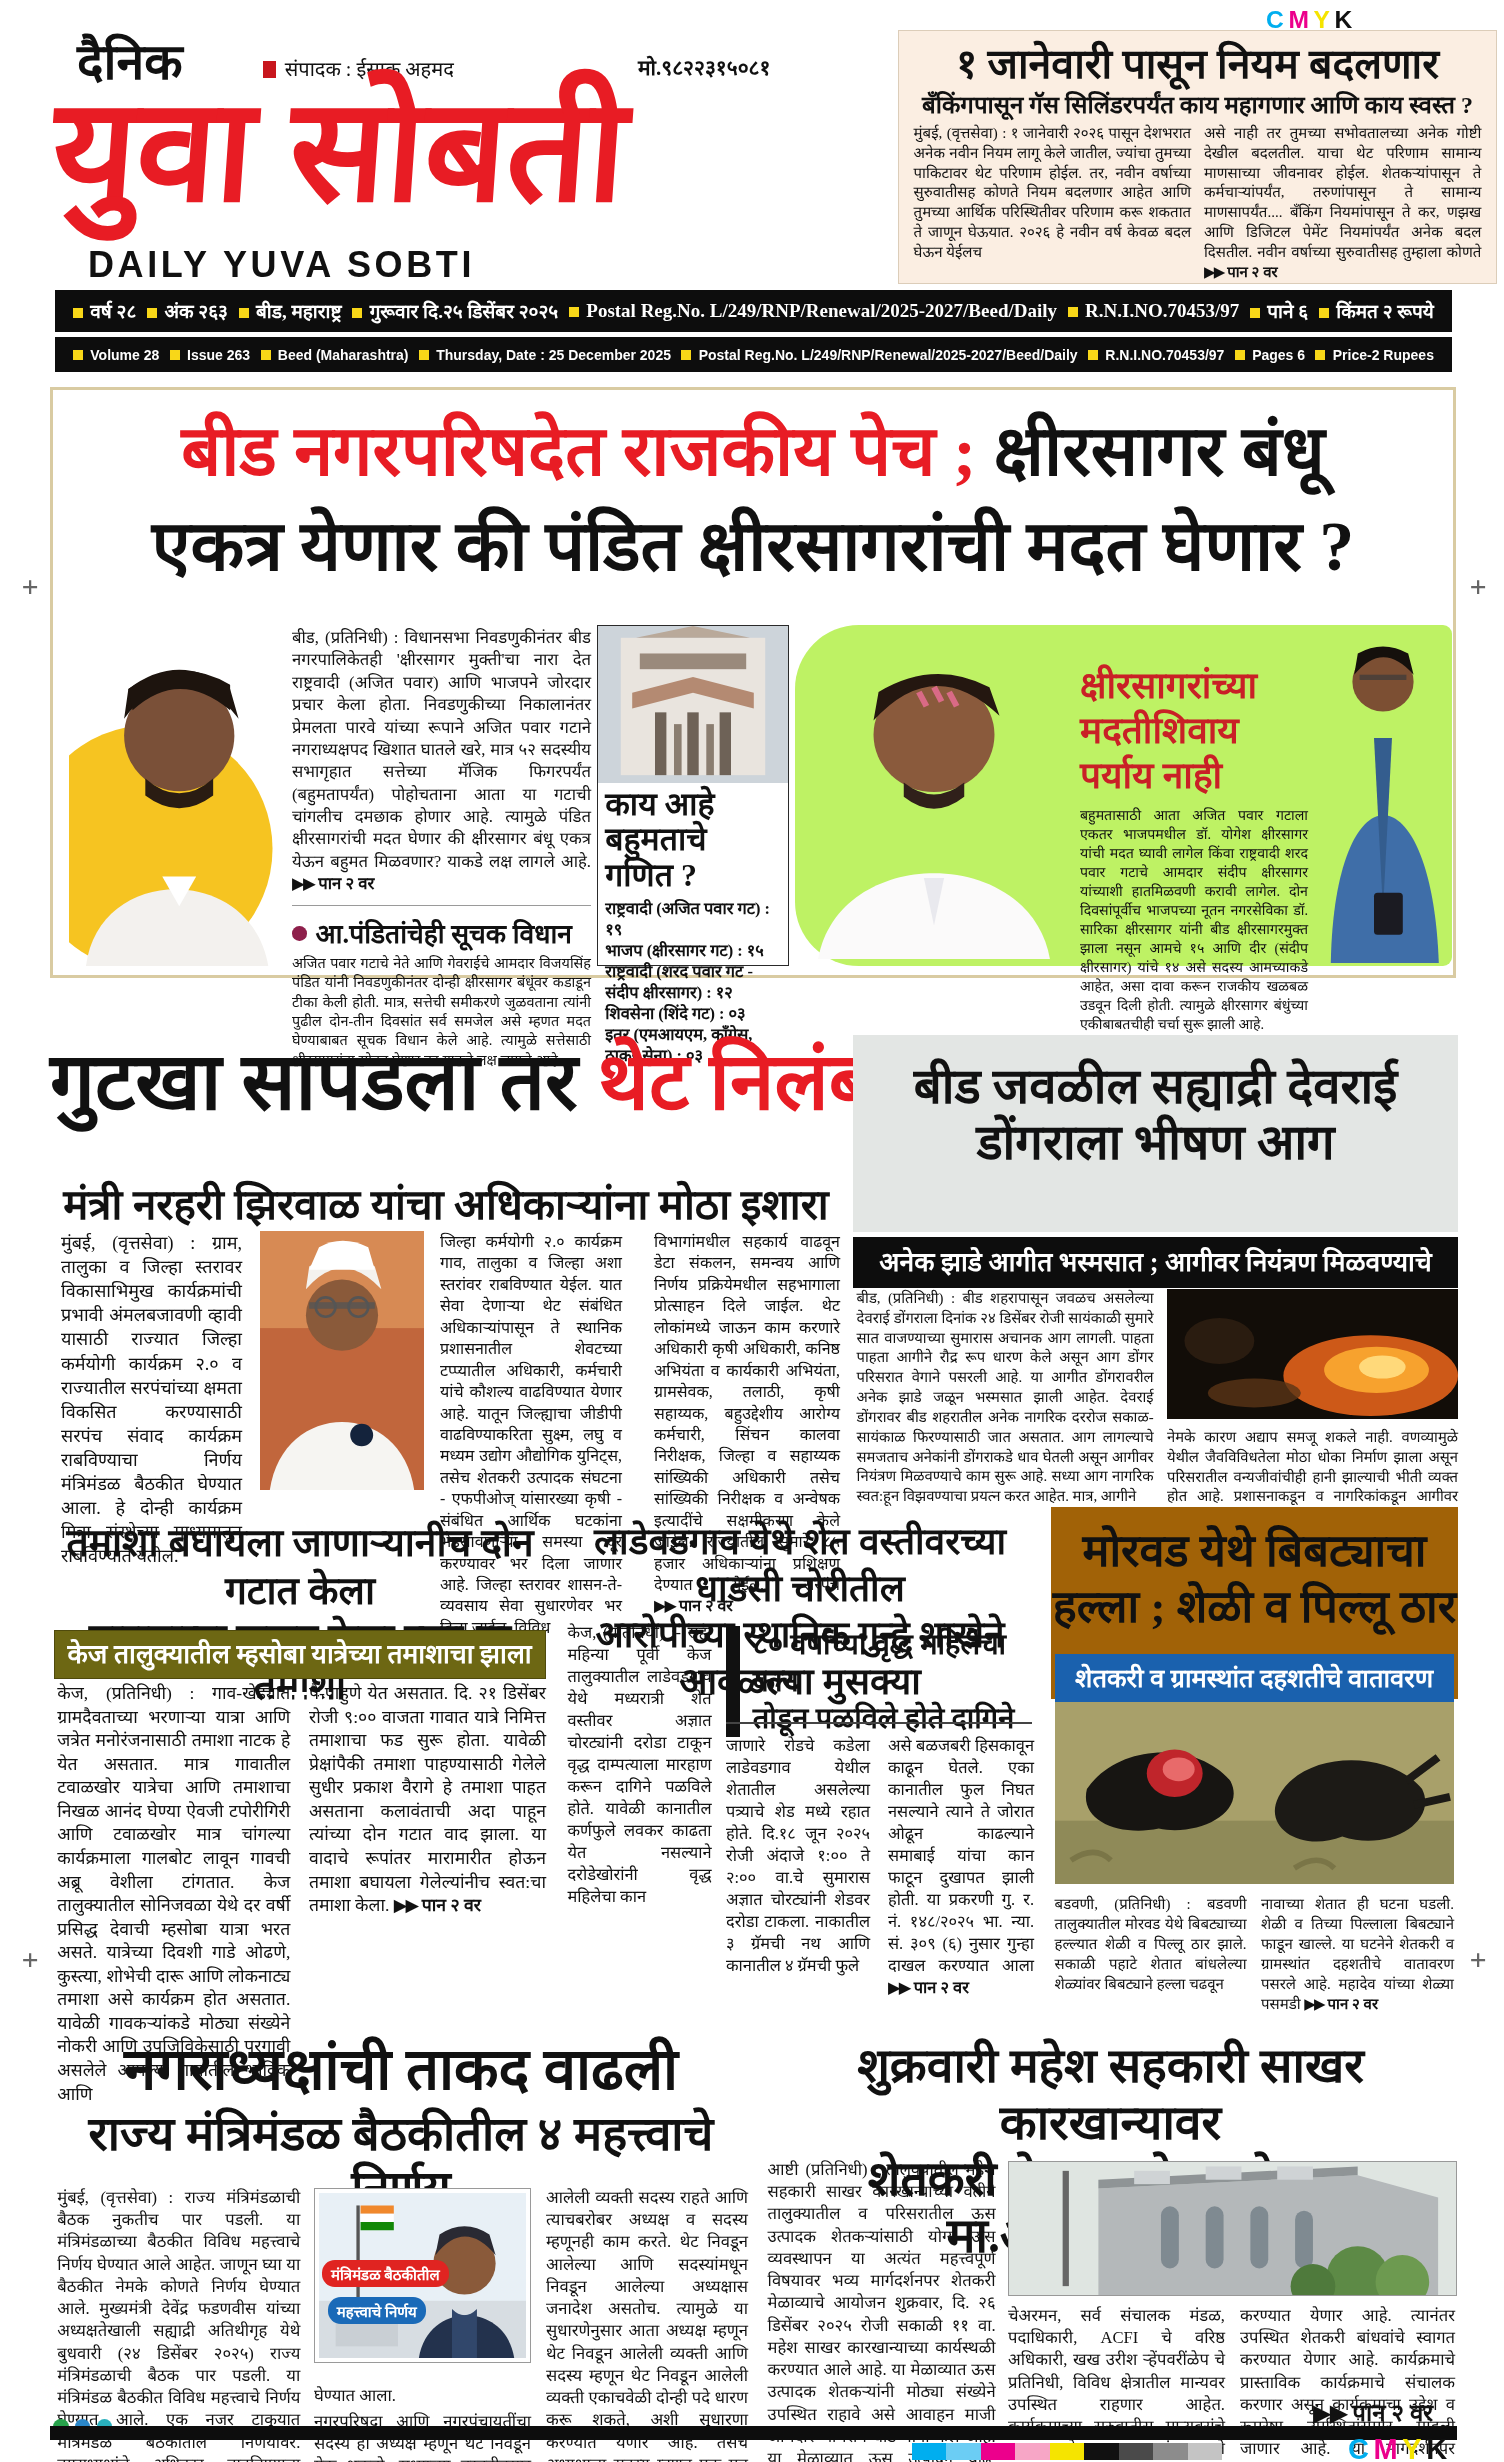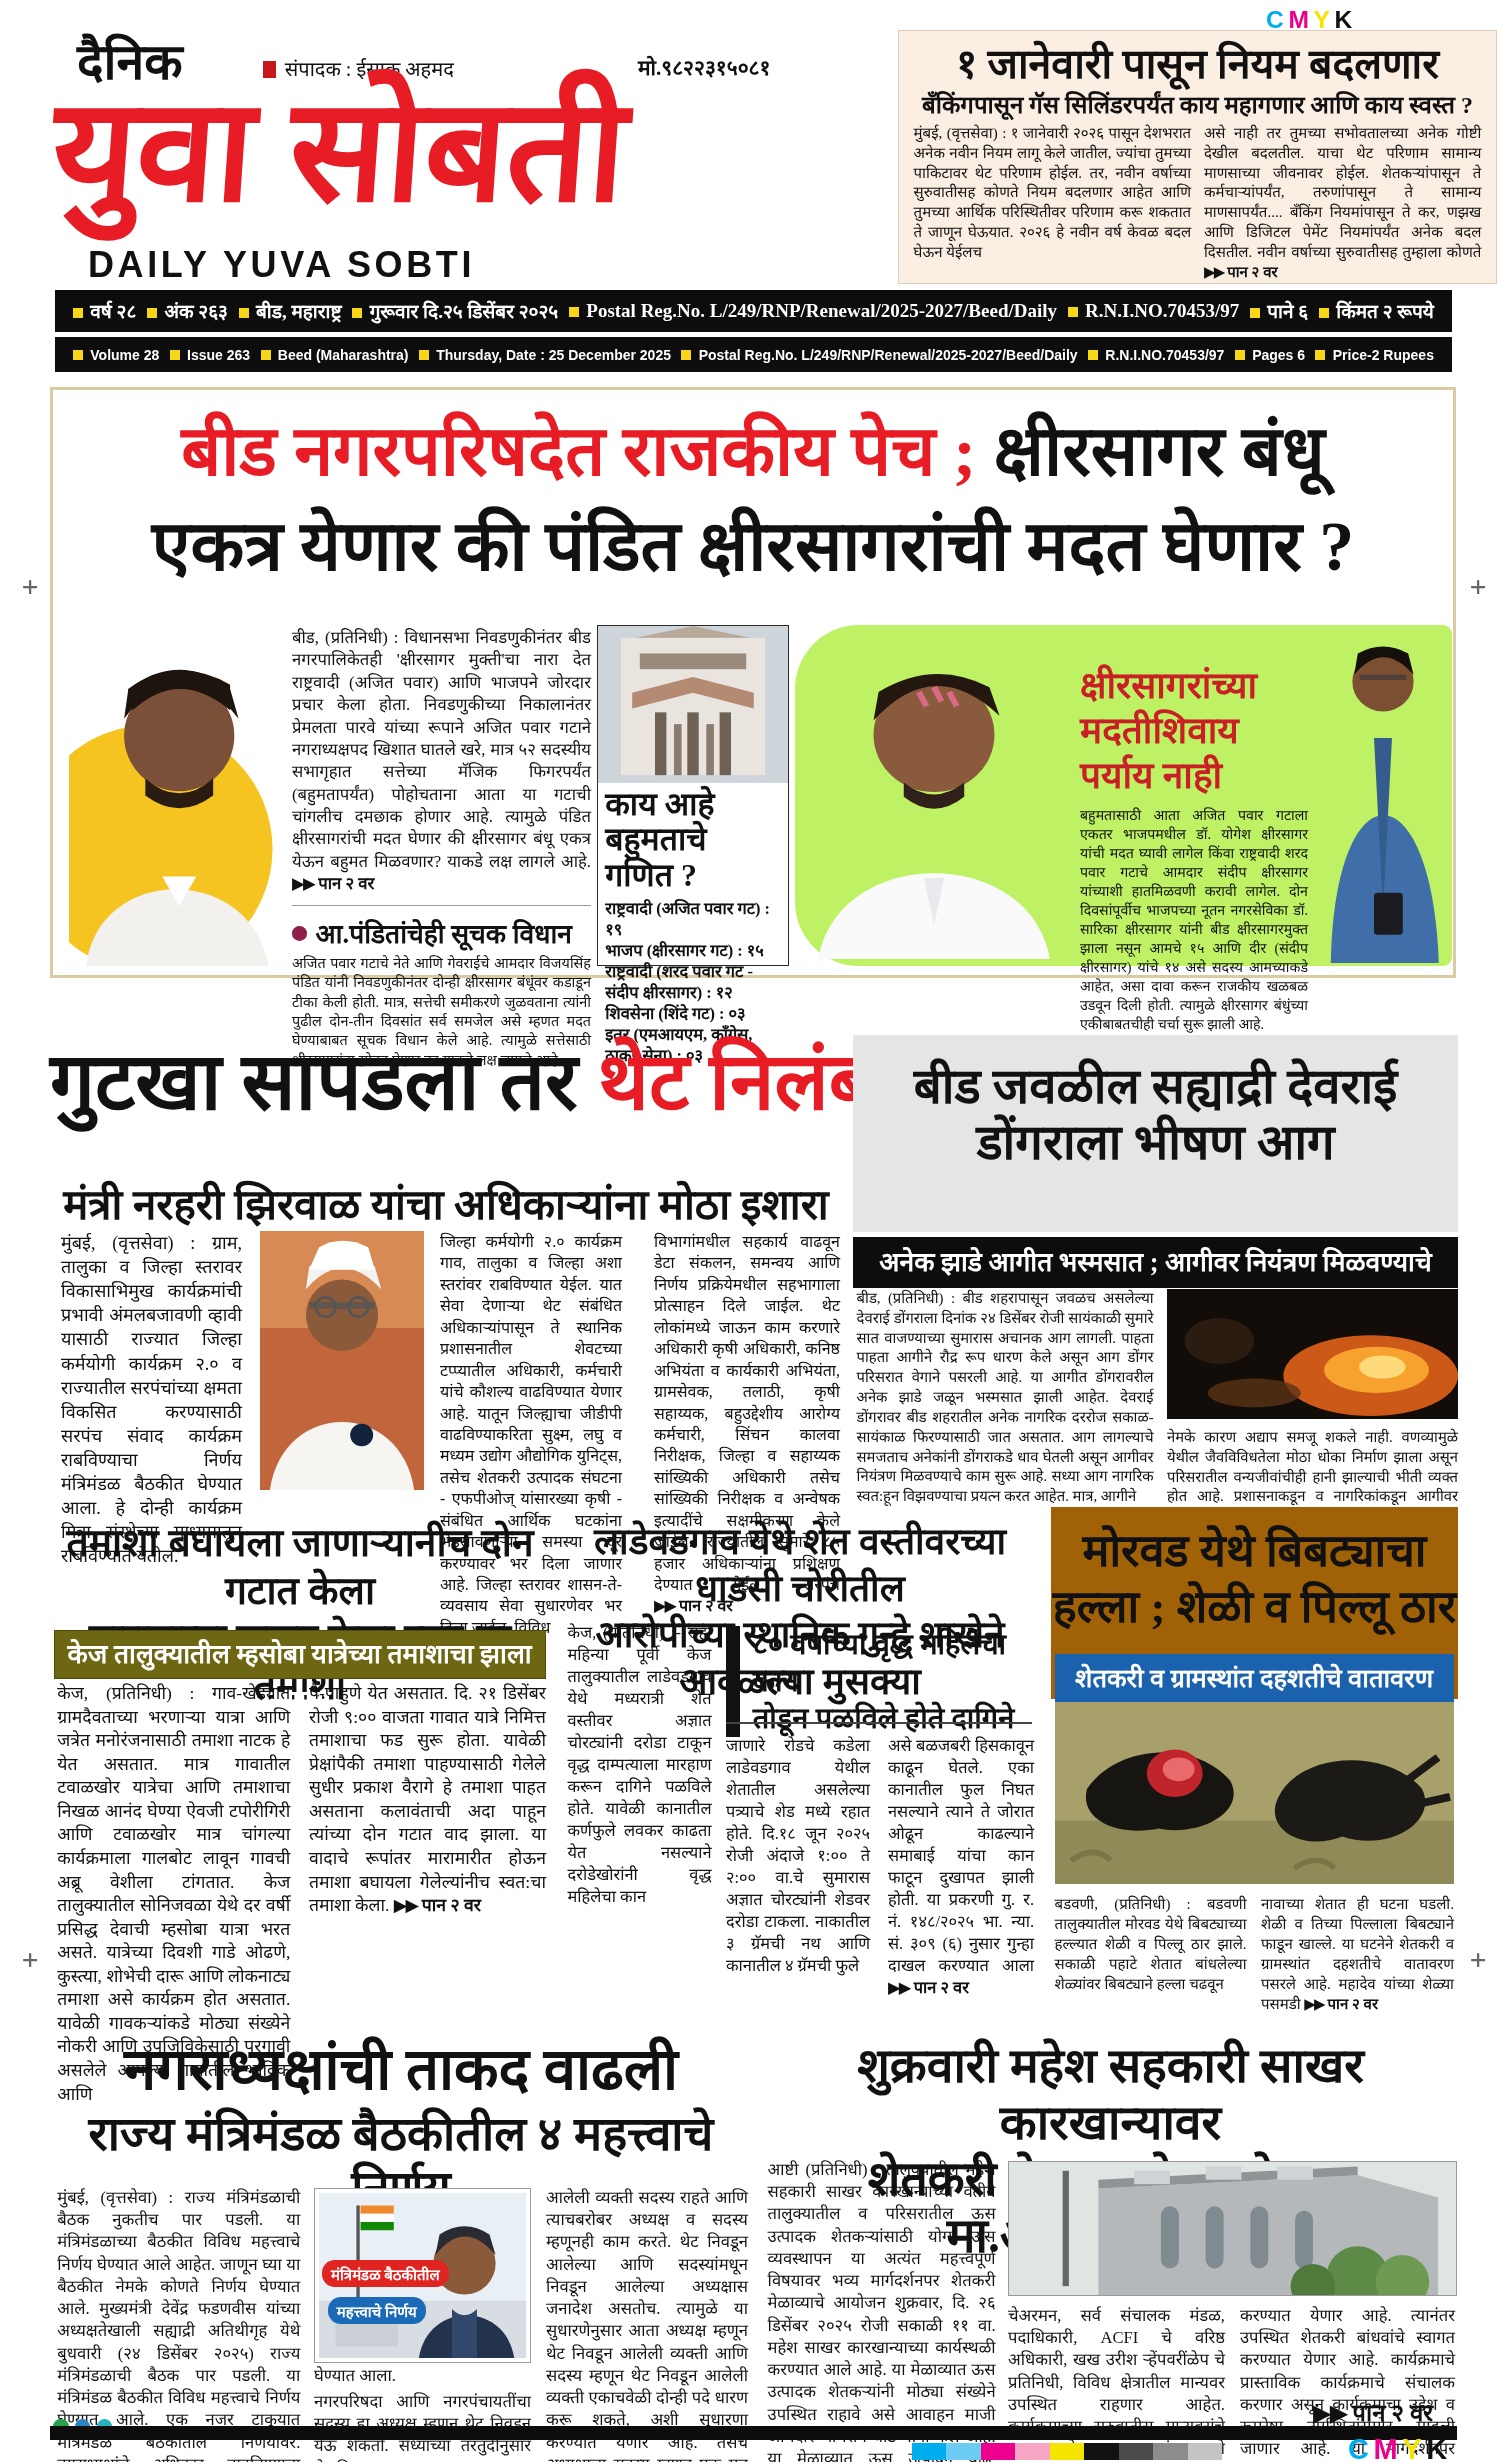--- a/index.html
+++ b/index.html
@@ -332,21 +332,21 @@
           <path d="M20,14 h16 v4 h-16 z" fill="#128807"></path>
           <circle cx="70" cy="34" r="15" fill="#8a5a3a"></circle>
           <path d="M56,30 Q70,12 85,30 L82,20 Q70,12 58,20 Z" fill="#2a2a33"></path>
           <path d="M48,80 C52,52 90,52 94,80 Z" fill="#23324d"></path>
           <path d="M64,56 Q70,62 76,56 L76,80 L64,80 Z" fill="#31476b"></path>
           <rect x="8" y="58" width="30" height="16" fill="#c9cfd4"></rect>
         </svg>
         <div class="badge r" style="left:7px;top:71px;">मंत्रिमंडळ बैठकीतील</div>
         <div class="badge bl" style="left:12.8px;top:108px;">महत्त्वाचे निर्णय</div>
       </div>
-      <div class="bodytxt" style="font-size:16.6px;margin-top:2px;">घेण्यात आला.</div>
+      <div class="bodytxt" style="font-size:16.6px;margin-top:22px;">घेण्यात आला.</div>
       <div class="bodytxt just" style="font-size:16.6px;margin-top:3.6px;">नगरपरिषदा आणि नगरपंचायतींचा सदस्य हा अध्यक्ष म्हणून थेट निवडून येऊ शकतो. सध्याच्या तरतुदीनुसार थेट निवडून</div>
     </div>
     <div class="abs bodytxt just" style="left:496px;top:161px;width:202px;font-size:16.6px;">आलेली व्यक्ती सदस्य राहते आणि त्याचबरोबर अध्यक्ष व सदस्य म्हणूनही काम करते. थेट निवडून आलेल्या आणि सदस्यांमधून निवडून आलेल्या अध्यक्षास जनादेश असतोच. त्यामुळे या सुधारणेनुसार आता अध्यक्ष म्हणून थेट निवडून आलेली व्यक्ती आणि सदस्य म्हणून थेट निवडून आलेली व्यक्ती एकाचवेळी दोन्ही पदे धारण करू शकते, अशी सुधारणा करण्यात येणार आहे. तसेच अध्यक्षाला सदस्य म्हणून एक मत देण्याचा</div>
   </div>
 
   <div class="abs" style="left:764px;top:2026px;width:693px;height:394px;">
     <div class="ctr b" style="font-size:48px;line-height:1.18;">
       <div>शुक्रवारी महेश सहकारी साखर कारखान्यावर</div>
       <div>शेतकरी मेळाव्याचे आयोजन-मा.आ.भीमराव धोंडे</div>
     </div>

